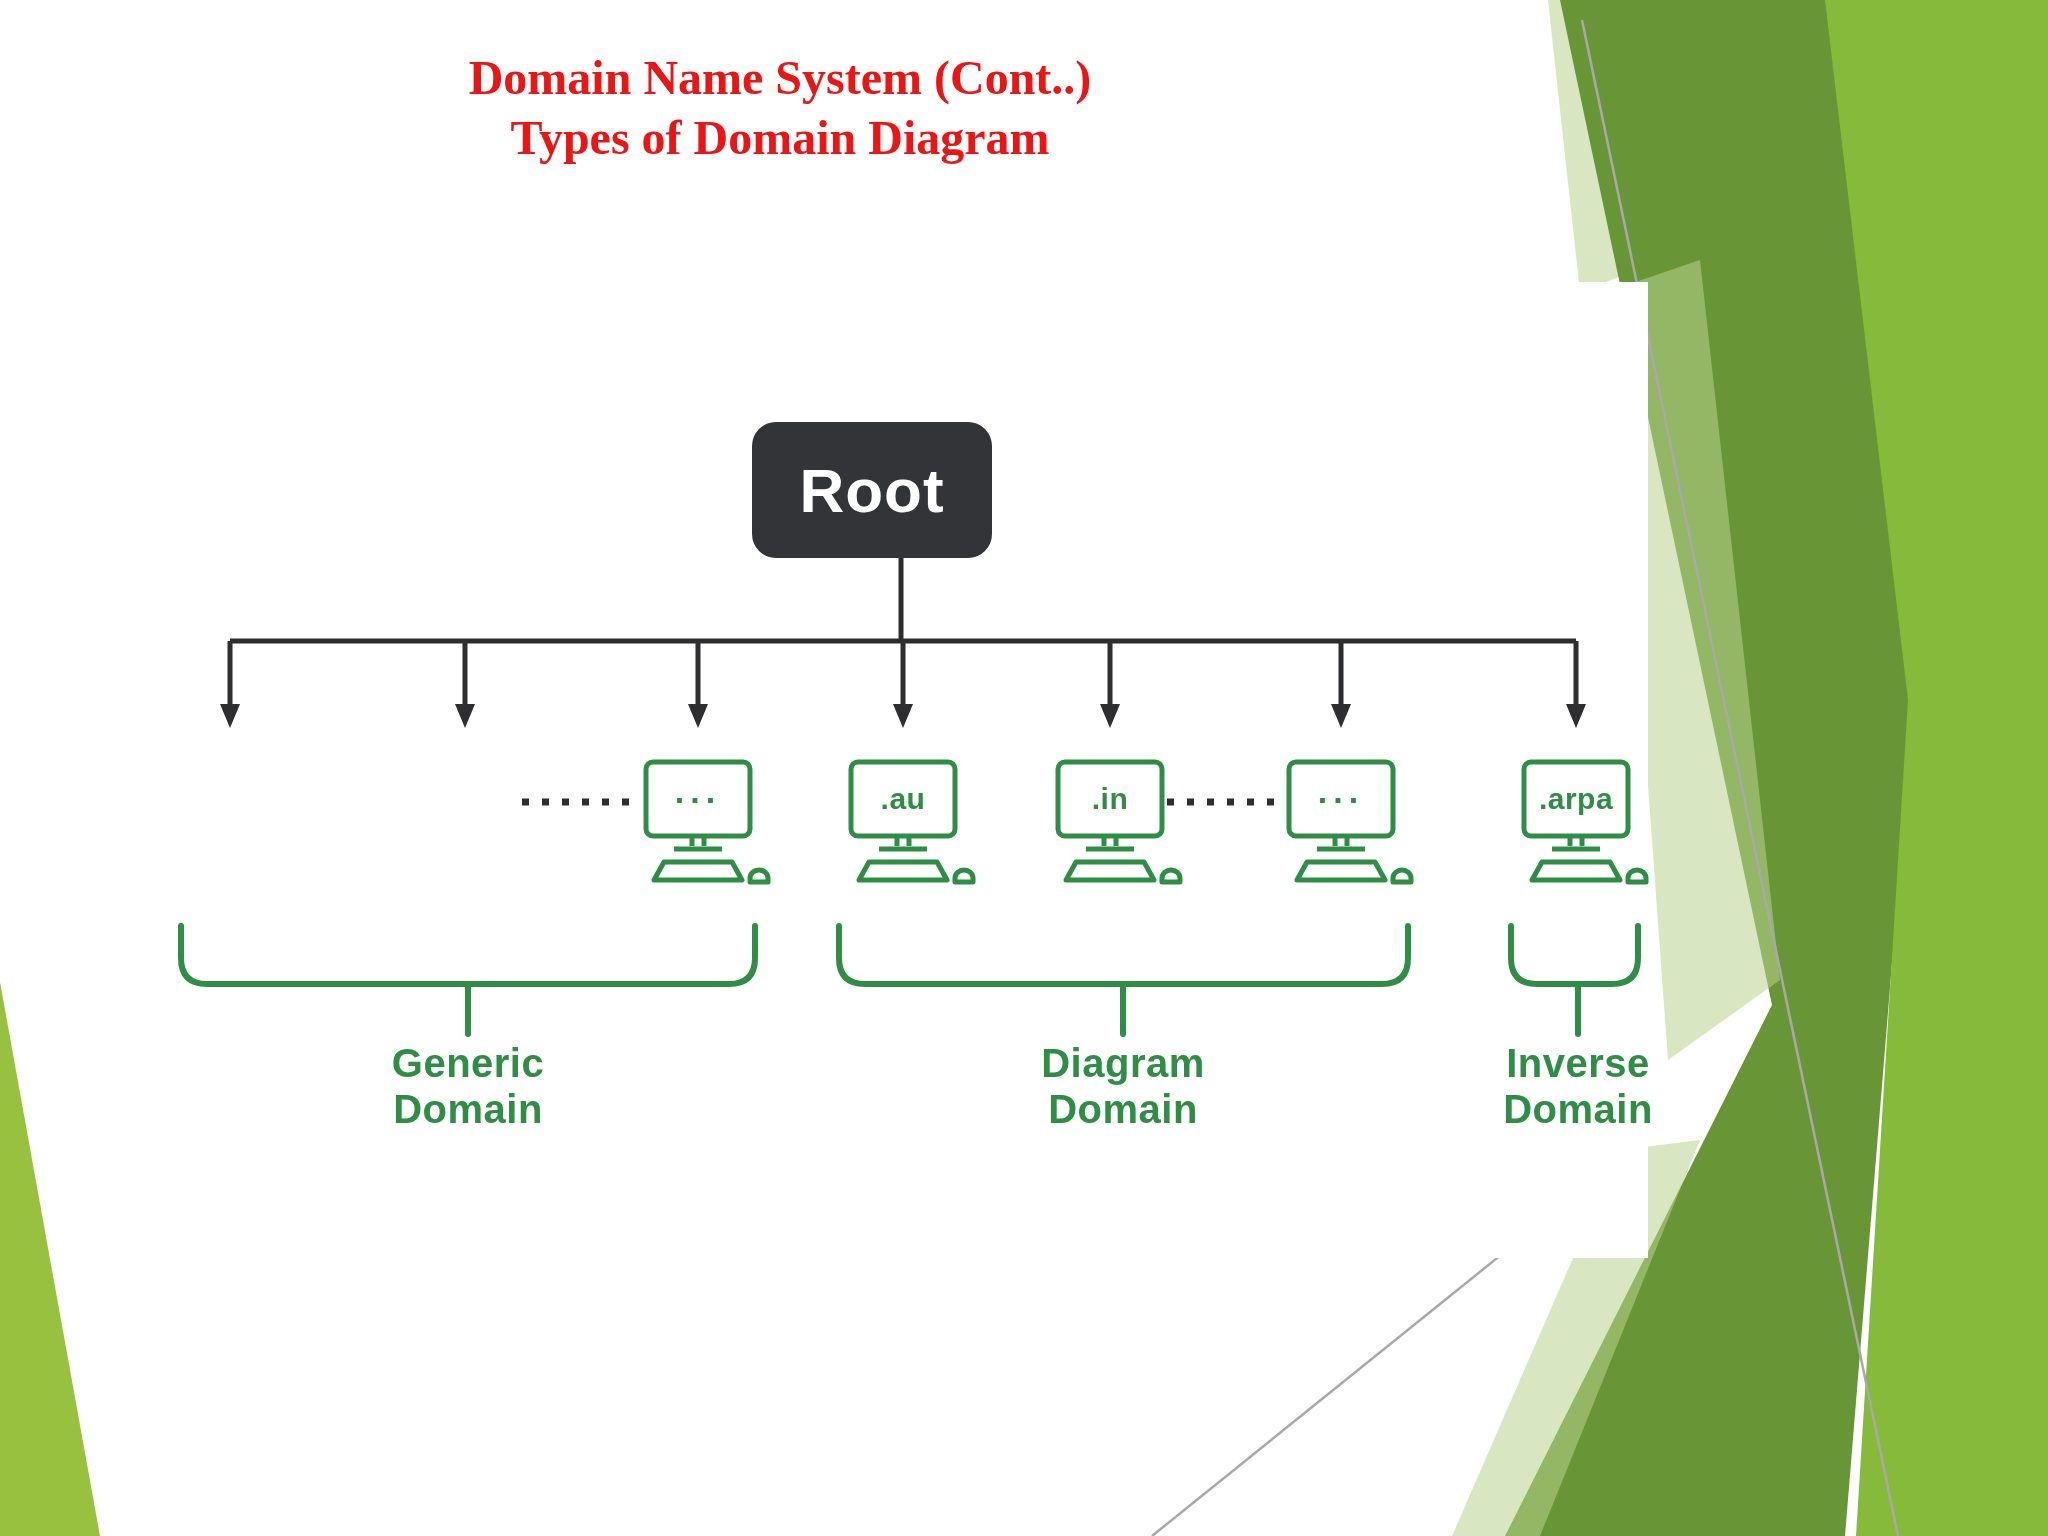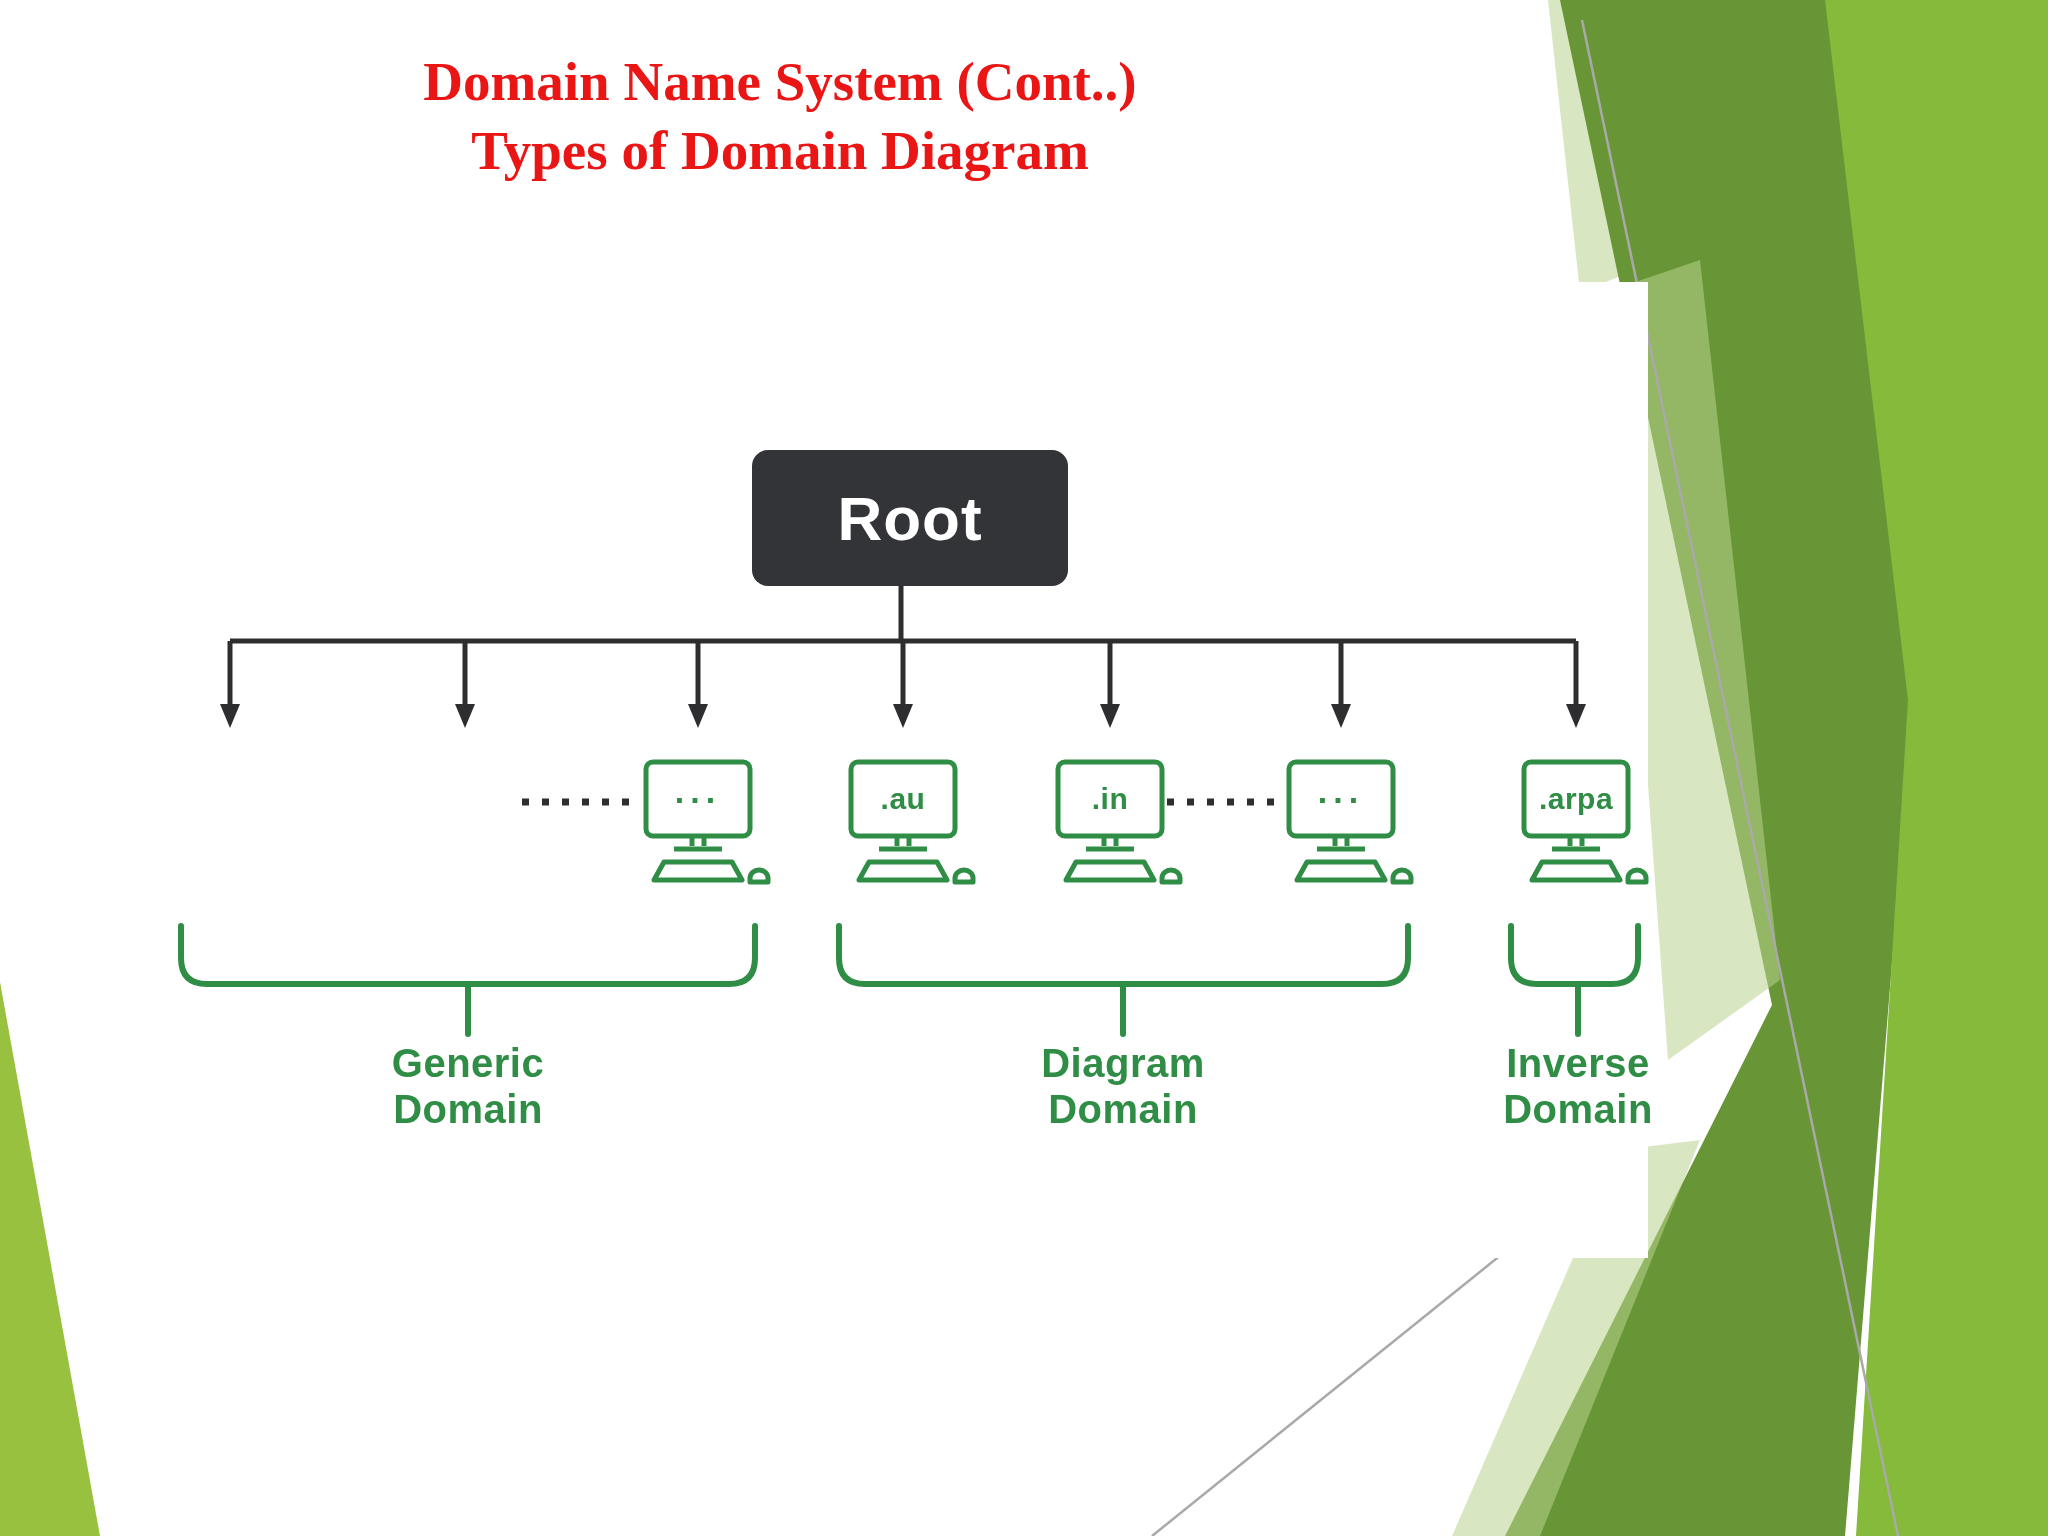--- a/index.html
+++ b/index.html
@@ -17,28 +17,28 @@
   .white-panel{fill:#ffffff;}
   
   .conn{stroke:var(--connector-dark,#2e2e31);stroke-width:5;fill:none;}
   .conn-head{fill:var(--connector-dark,#2e2e31);stroke:none;}
   .dotted{stroke:var(--connector-dark,#2e2e31);stroke-width:7;stroke-dasharray:7 13;fill:none;}
   .brace{stroke:var(--diagram-green,#2f8d46);stroke-width:6;fill:none;stroke-linecap:round;}
   
   .title{
     position:absolute;left:80px;top:48px;width:1400px;text-align:center;
     font-family:"Liberation Serif",serif;font-weight:bold;
-    color:var(--title-red,#ea1515);font-size:55px;line-height:1.25;
+    color:var(--title-red,#ea1515);font-size:48px;line-height:1.25;
   }
   
   .root-box{
-    position:absolute;left:752px;top:422px;width:316px;height:136px;
-    background:var(--root-fill,#333438);border-radius:16px;
+    position:absolute;left:752px;top:422px;width:240px;height:136px;
+    background:var(--root-fill,#333438);border-radius:24px;
     display:flex;align-items:center;justify-content:center;
-    color:var(--root-text,#ffffff);font-size:62px;font-weight:bold;letter-spacing:1px;margin-top:28px;
+    color:var(--root-text,#ffffff);font-size:62px;font-weight:bold;letter-spacing:1px;
   }
   
   .node{position:absolute;top:756px;width:160px;height:140px;}
   .node svg{position:absolute;left:0;top:0;}
   .monitor{fill:#ffffff;stroke:var(--diagram-green,#2f8d46);stroke-width:5;}
   .mon-part{fill:none;stroke:var(--diagram-green,#2f8d46);stroke-width:5;stroke-linejoin:round;}
   .mon-fill{fill:#ffffff;stroke:var(--diagram-green,#2f8d46);stroke-width:5;stroke-linejoin:round;}
   .node-label{
     position:absolute;left:28px;top:6px;width:104px;height:74px;
     display:flex;align-items:center;justify-content:center;

